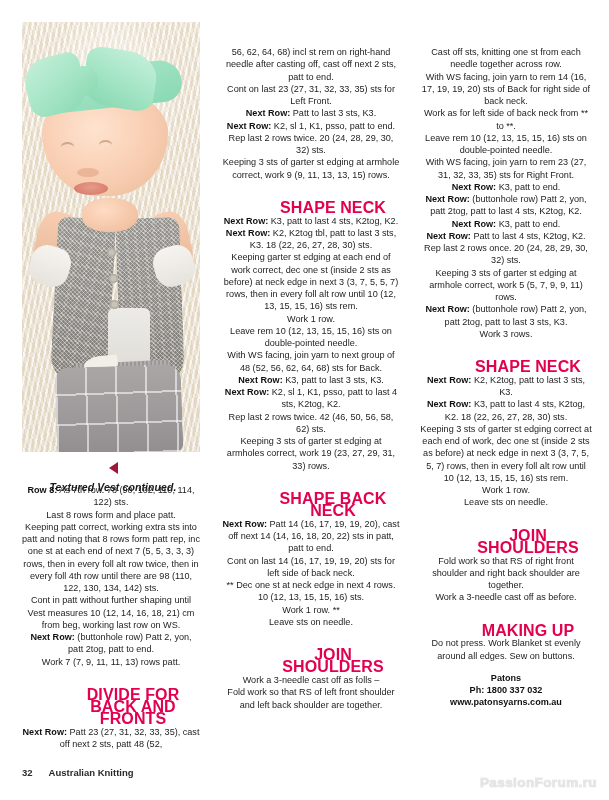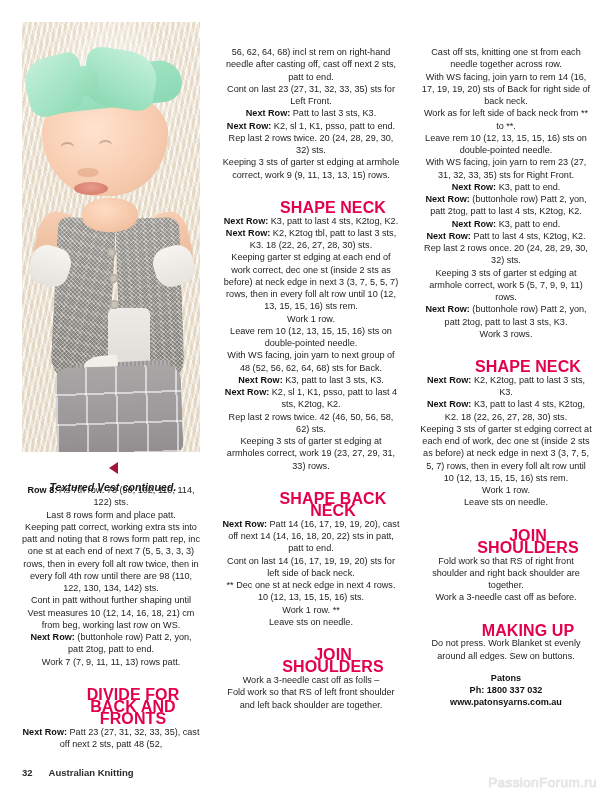--- a/index.html
+++ b/index.html
@@ -249,21 +249,21 @@
     font-weight: bold;
     color: #2a2a2a;
   }
 
   
   .watermark {
     position: absolute;
     right: 12px;
     bottom: 10px;
     font-size: 13.5px;
-    font-weight: normal;
+    font-weight: bold;
     letter-spacing: 0.4px;
     color: transparent;
     -webkit-text-stroke: 0.7px #e3e3e3;
     text-shadow: 0 0 1px rgba(200,200,200,0.5);
   }
 </style>
 </head>
 <body>
 
 <div class="photo-wrap">

